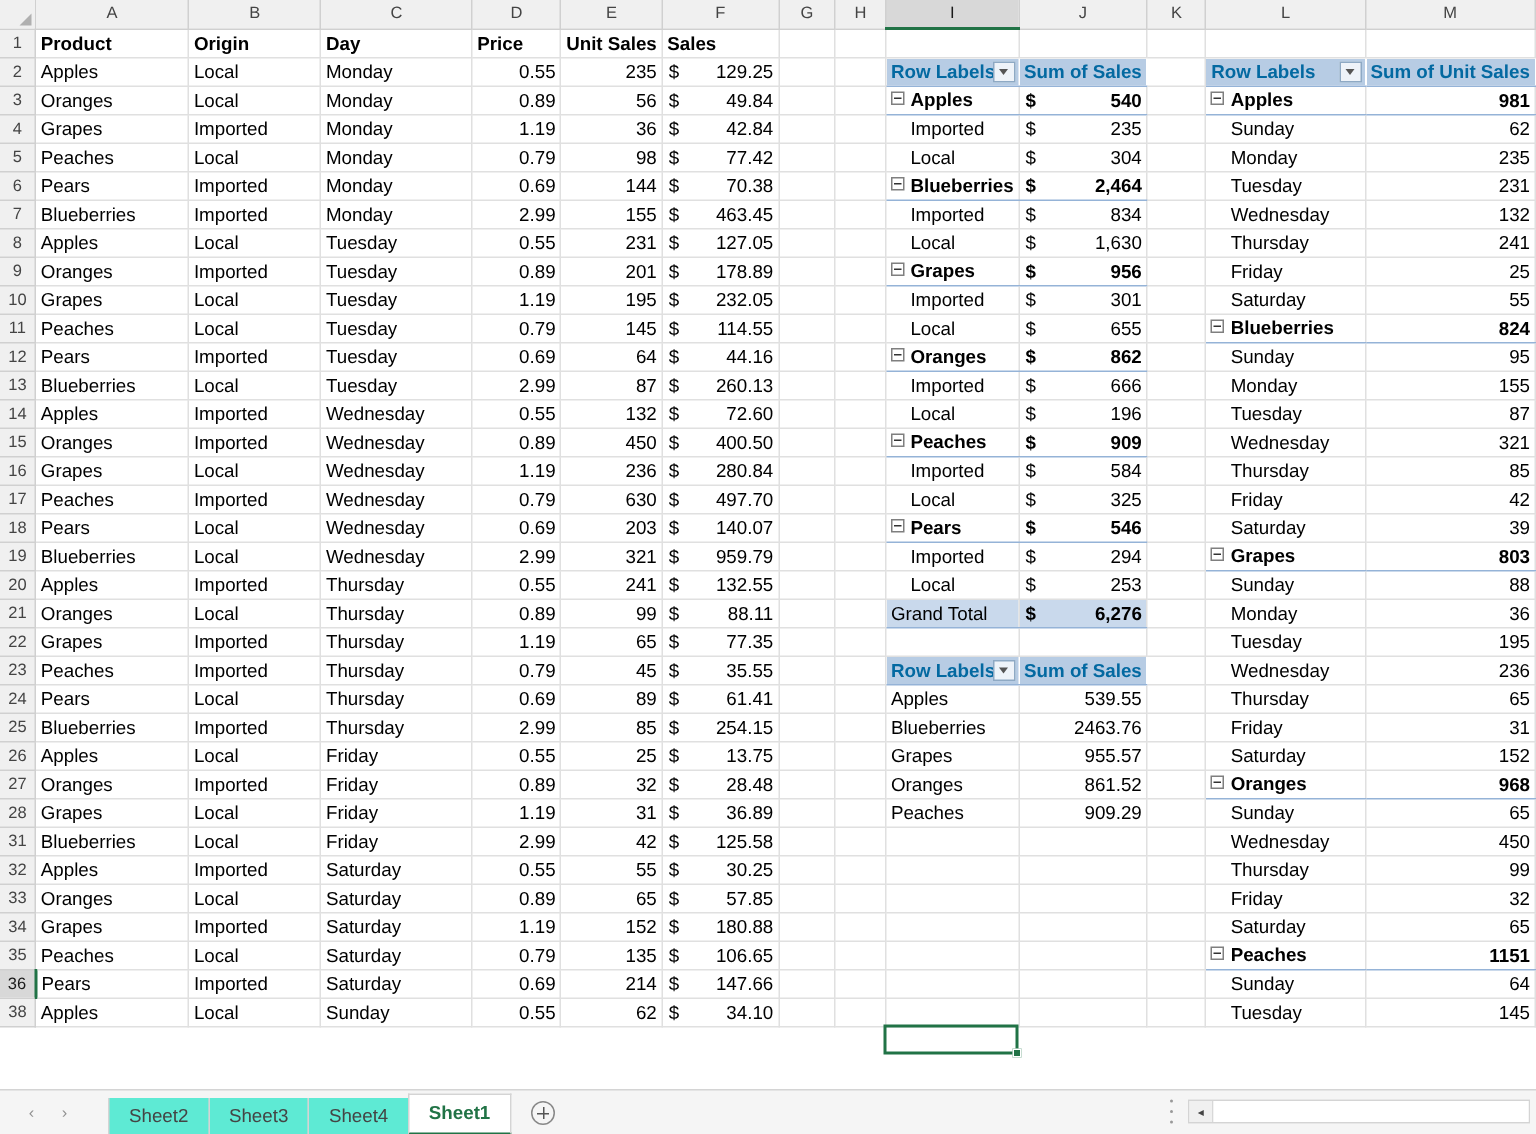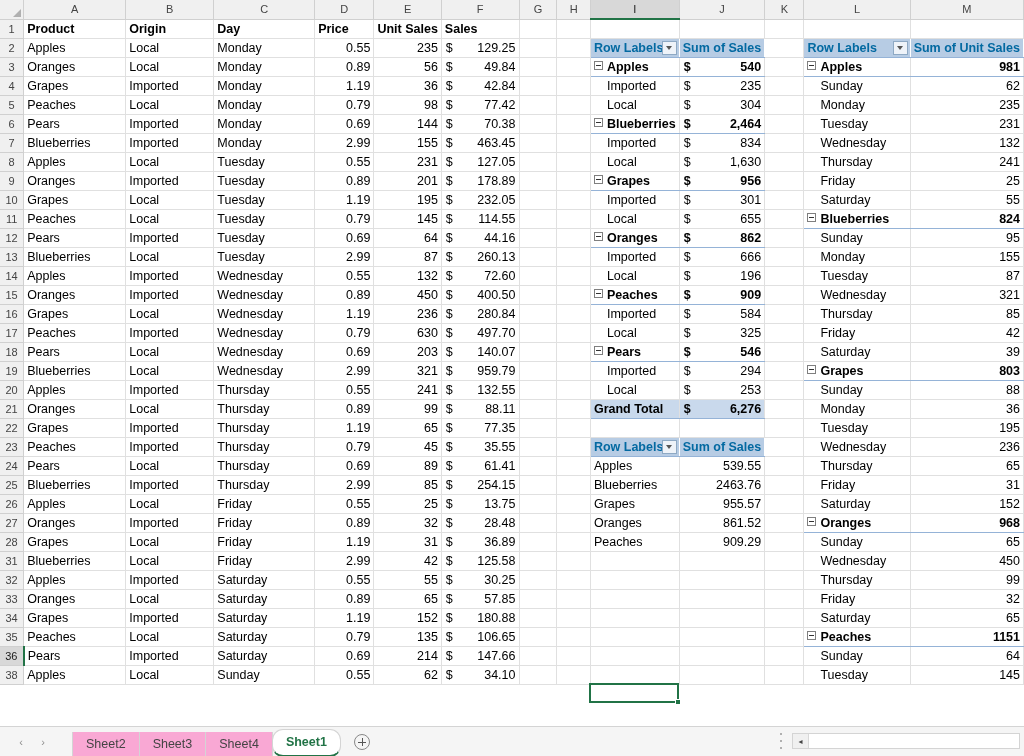--- a/index.html
+++ b/index.html
@@ -123,21 +123,21 @@
     border-bottom: 1px solid #95b3d7;
   }
   td.pv-group-val {
     font-weight: bold;
     border-top: 1px solid #95b3d7;
     border-bottom: 1px solid #95b3d7;
     text-align: right;
   }
   td.pv-total {
     background: #c9d9ec;
-    font-weight: bold;
+    font-weight: normal;
     border-top: 1px solid #95b3d7;
     border-bottom: 1px solid #95b3d7;
   }
   td.pv-total-val {
     background: #c9d9ec;
     font-weight: bold;
     text-align: right;
     border-top: 1px solid #95b3d7;
     border-bottom: 1px solid #95b3d7;
   }
@@ -195,32 +195,31 @@
   }
   .tabs { display: flex; align-items: flex-end; height: 30px; margin-left: 12px; }
   .tab {
     padding: 0 13px;
     height: 25px;
     line-height: 25px;
     font-size: 12.5px;
     color: #444;
     border-left: 1px solid #d4d4d4;
     border-right: 1px solid #d4d4d4;
-    background: #f9a8d4;
+    background: #5eead4;
     margin-right: -1px;
   }
   .tab.active {
     background: #ffffff;
     color: #217346;
     font-weight: bold;
     border-top: 1px solid #d4d4d4;
     border-bottom: 2px solid #217346;
     height: 28px;
     line-height: 25px;
-    border-radius: 11px;
   }
   .addsheet {
     margin-left: 14px;
     width: 16px; height: 16px;
     border: 1px solid #888;
     border-radius: 50%;
     position: relative;
     color: #555;
   }
   .addsheet::before, .addsheet::after {

